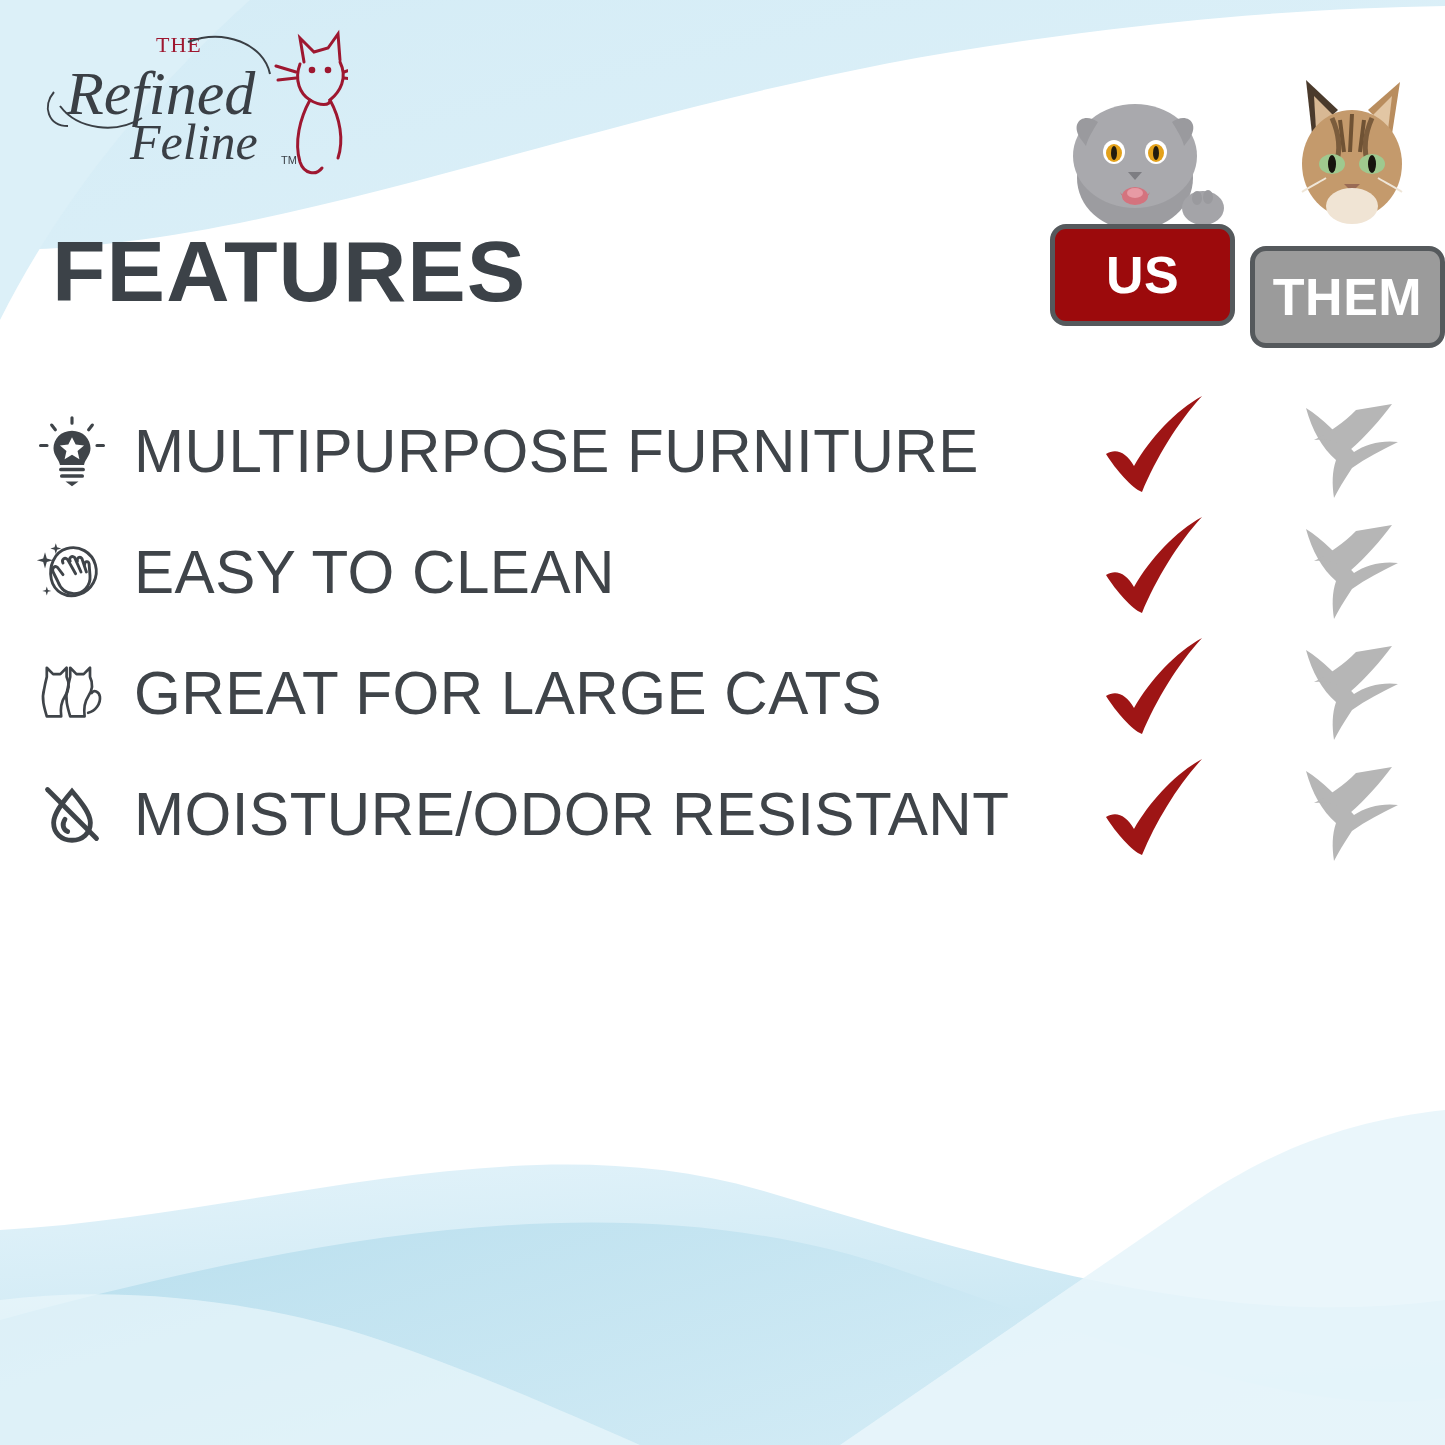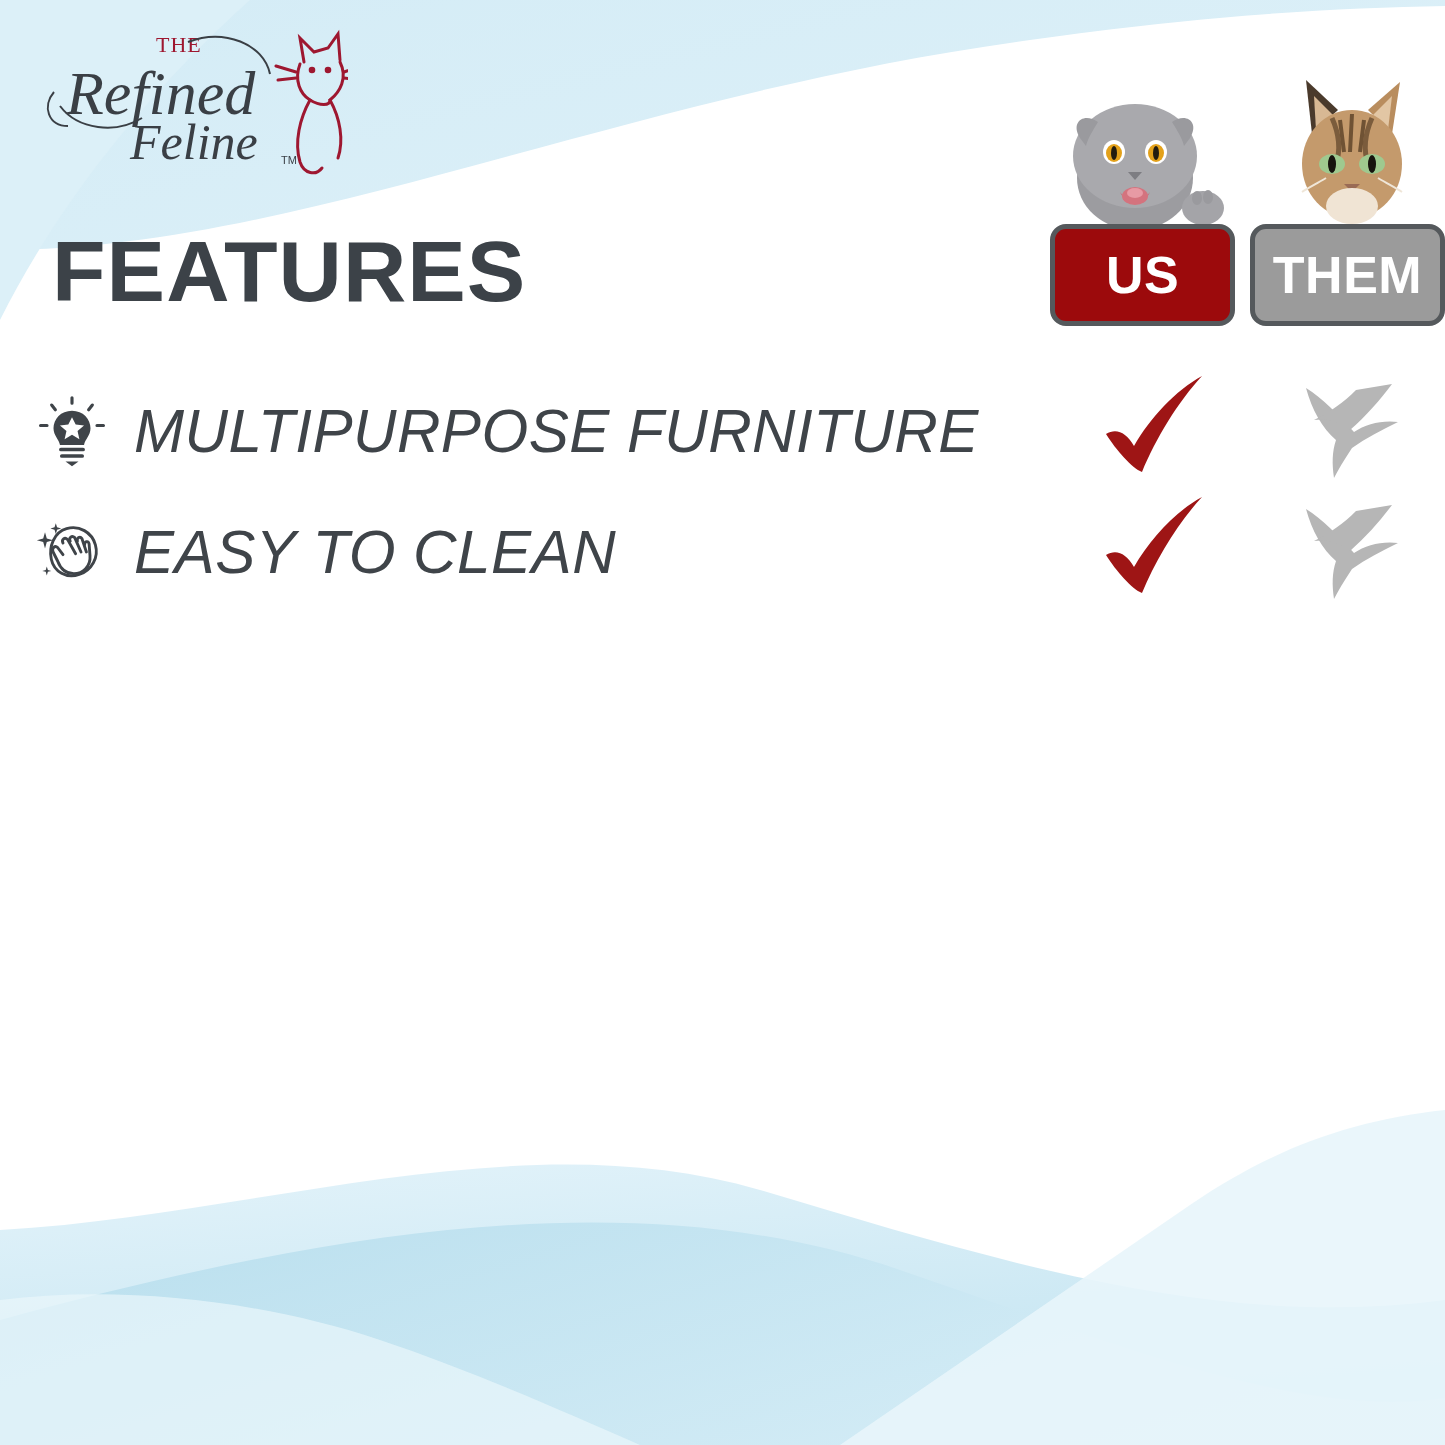--- a/index.html
+++ b/index.html
@@ -81,38 +81,38 @@
   }
   .badge-us {
     left: 0;
     width: 185px;
     background: #9c0a0c;
   }
   .badge-them {
     left: 200px;
     width: 195px;
     background: #9b9b9b;
+    margin-top: 22px;
   }
 
   
   .cats {
     position: absolute;
     top: 60px;
     left: 1040px;
     width: 405px;
     height: 175px;
   }
 
   
   .rows {
     position: absolute;
     left: 0;
-    top: 370px;
+    top: 390px;
     width: 1445px;
-    font-style: italic;
   }
   .row {
     position: relative;
     height: 121px;
     display: flex;
     align-items: center;
   }
   .row-icon {
     position: absolute;
     left: 32px;
@@ -304,17 +304,55 @@
       <svg class="row-check" viewBox="0 0 120 110">
         <path d="M8 58 C 18 52 28 56 36 70 C 52 42 78 14 104 0 C 80 26 58 62 44 96 C 34 92 18 74 8 58 Z" fill="#9e1515"></path>
       </svg>
       <svg class="row-cross" viewBox="0 0 120 110">
         <path d="M18 12 C 34 22 52 40 66 56 C 78 48 94 44 110 46 C 94 54 78 62 64 72 C 56 84 50 94 46 102 C 44 88 44 76 48 64 C 34 52 24 34 18 12 Z" fill="#b6b6b6"></path>
         <path d="M104 8 C 92 24 78 40 62 54 C 52 46 40 42 26 44 C 42 36 56 26 68 14 Z" fill="#b6b6b6"></path>
       </svg>
     </div>
 
 
-
+    <div class="row">
+      <div class="row-icon">
+        <svg viewBox="0 0 80 80" width="72" height="72">
+          <g stroke="#3f4449" stroke-width="3" fill="none" stroke-linecap="round" stroke-linejoin="round">
+            <path d="M12 22 L12 12 L19 19 L27 19 L34 12 L34 22 C 38 30 36 38 32 44 C 28 50 27 58 28 66 L12 66 C 9 56 6 46 9 36 C 10 30 11 26 12 22 Z"></path>
+            <path d="M38 22 L38 12 L45 19 L53 19 L60 12 L60 22 C 64 30 62 38 58 44 C 54 50 53 58 54 66 L38 66 C 35 56 32 46 35 36 C 36 30 37 26 38 22 Z"></path>
+            <path d="M58 62 C 66 60 72 52 71 44 C 70 38 64 36 62 40"></path>
+          </g>
+        </svg>
+      </div>
+      <div class="row-label">GREAT FOR LARGE CATS</div>
+      <svg class="row-check" viewBox="0 0 120 110">
+        <path d="M8 58 C 18 52 28 56 36 70 C 52 42 78 14 104 0 C 80 26 58 62 44 96 C 34 92 18 74 8 58 Z" fill="#9e1515"></path>
+      </svg>
+      <svg class="row-cross" viewBox="0 0 120 110">
+        <path d="M18 12 C 34 22 52 40 66 56 C 78 48 94 44 110 46 C 94 54 78 62 64 72 C 56 84 50 94 46 102 C 44 88 44 76 48 64 C 34 52 24 34 18 12 Z" fill="#b6b6b6"></path>
+        <path d="M104 8 C 92 24 78 40 62 54 C 52 46 40 42 26 44 C 42 36 56 26 68 14 Z" fill="#b6b6b6"></path>
+      </svg>
+    </div>
+
+    <div class="row">
+      <div class="row-icon">
+        <svg viewBox="0 0 80 80" width="70" height="70">
+          <g stroke="#3f4449" stroke-width="5.5" fill="none" stroke-linecap="round">
+            <path d="M40 14 C 52 28 61 40 61 50 C 61 62 52 70 40 70 C 28 70 19 62 19 50 C 19 40 28 28 40 14 Z"></path>
+            <path d="M32 46 C 28 52 30 58 35 60"></path>
+            <path d="M12 12 L68 68"></path>
+          </g>
+        </svg>
+      </div>
+      <div class="row-label">MOISTURE/ODOR RESISTANT</div>
+      <svg class="row-check" viewBox="0 0 120 110">
+        <path d="M8 58 C 18 52 28 56 36 70 C 52 42 78 14 104 0 C 80 26 58 62 44 96 C 34 92 18 74 8 58 Z" fill="#9e1515"></path>
+      </svg>
+      <svg class="row-cross" viewBox="0 0 120 110">
+        <path d="M18 12 C 34 22 52 40 66 56 C 78 48 94 44 110 46 C 94 54 78 62 64 72 C 56 84 50 94 46 102 C 44 88 44 76 48 64 C 34 52 24 34 18 12 Z" fill="#b6b6b6"></path>
+        <path d="M104 8 C 92 24 78 40 62 54 C 52 46 40 42 26 44 C 42 36 56 26 68 14 Z" fill="#b6b6b6"></path>
+      </svg>
+    </div>
 
 
   </div>
 </div>
 
 </body></html>

